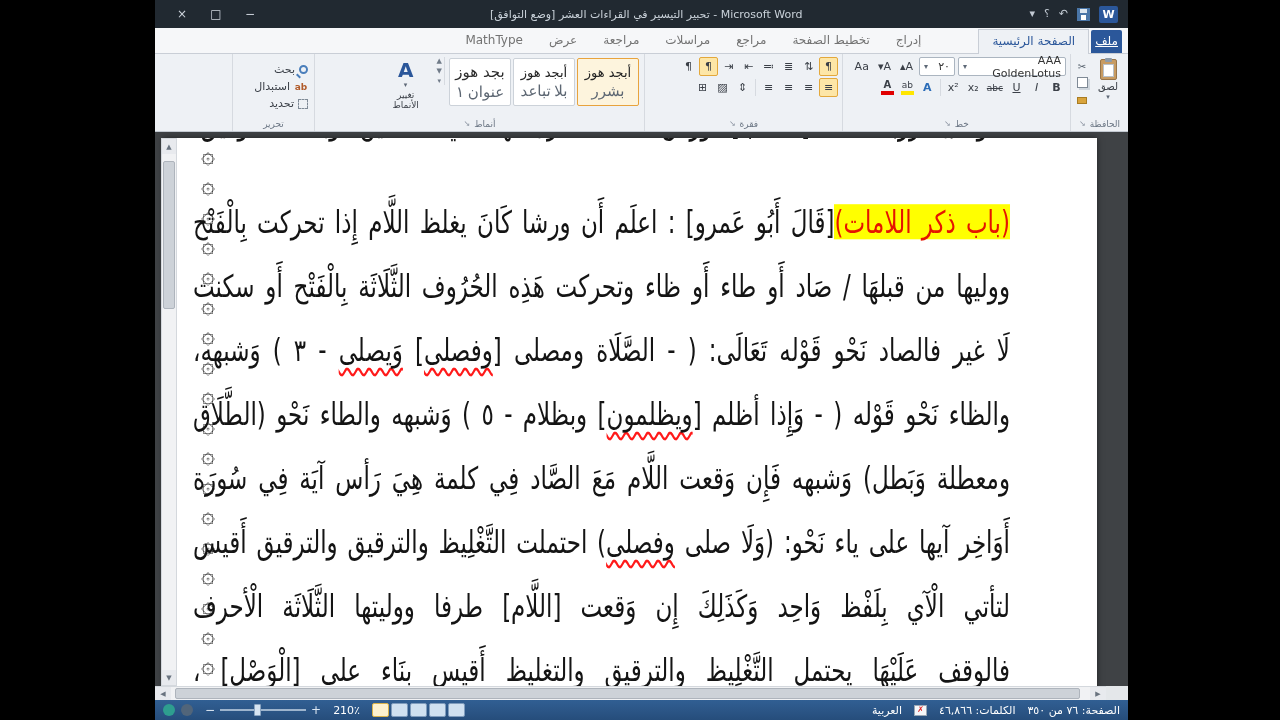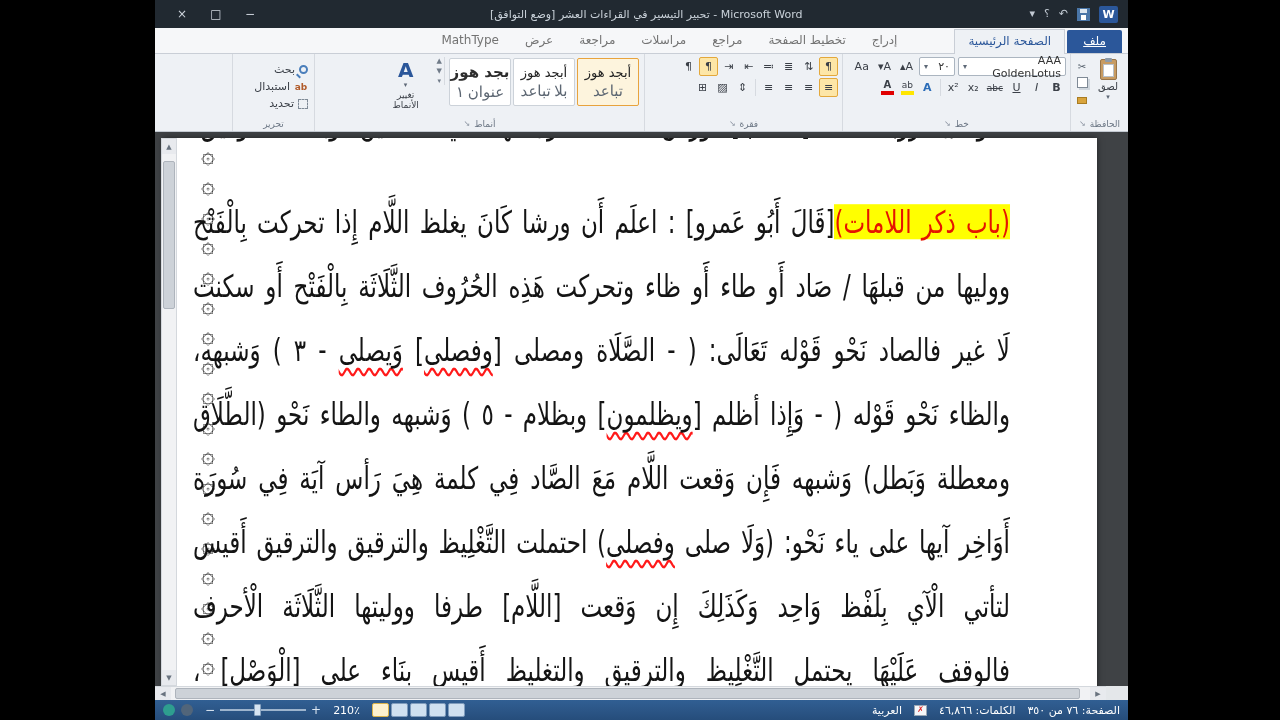--- a/index.html
+++ b/index.html
@@ -22,21 +22,21 @@
   .qat-btn { color:#c2cad3; font-size:11px; line-height:16px; }
   .i-save { width:13px; height:13px; background:#4a76a8; position:relative; display:inline-block; }
   .i-save::before { content:""; position:absolute; top:1px; left:3px; right:3px; height:4px; background:#dce6f0; }
   .i-save::after  { content:""; position:absolute; bottom:1px; left:4px; right:4px; height:5px; background:#fff; }
   .w-logo { width:19px; height:17px; background:#2b579a; color:#fff; font-weight:bold;
             font-size:11px; text-align:center; line-height:17px; border-radius:2px; }
 
   
   .tabrow { position:absolute; top:28px; left:0; right:0; height:26px; background:#f6f7f9;
             border-bottom:1px solid #c9ced6; display:flex; align-items:flex-end; padding:0 6px; }
-  .file-tab { background:#2b579a; color:#fff; font-size:12px; padding:4px 16px 5px;
+  .file-tab { background:#2b579a; color:#fff; font-size:12px; padding:4px 4px 5px;
               margin-left:2px; border-radius:2px 2px 0 0;text-decoration:underline; }
   .tabstrip { display:flex; }
   .tab { font-size:12px; color:#737373; padding:4px 13px 5px; white-space:nowrap; }
   .tab.active { background:#eef1f5; border:1px solid #c9ced6; border-bottom:none;
                 color:#2b579a; margin-bottom:-1px; padding-bottom:6px;margin-left:44px; }
 
   
   .ribbon { position:absolute; top:54px; left:0; right:0; height:78px; background:#eef1f5;
             border-bottom:1px solid #c3c9d1; display:flex; align-items:stretch; overflow:hidden; }
   .rgroup { display:flex; flex-direction:column; border-left:1px solid #d6dae0; padding:3px 4px 0; }
@@ -77,21 +77,21 @@
   .cbar.yellow { background:#ffe600; }
   .cbar.red { background:#e00000; }
   .fx-a { color:#2b6cb8; font-weight:bold; }
 
   
   .style-card { width:62px; height:48px; background:#fff; border:1px solid #ccd2d9; border-radius:2px;
                 margin:1px; display:flex; flex-direction:column; align-items:center;
                 justify-content:center; gap:2px; }
   .style-card.selected { border-color:#e8a33d; background:#fdf4dd; }
   .style-sample { font-size:13px; color:#222; white-space:nowrap; }
-  .style-card.heading .style-sample { font-weight:bold; font-size:15px; color:#2d2d2d; }
+  .style-card.heading .style-sample { font-weight:normal; font-size:15px; color:#2d2d2d; }
   .style-name { font-size:15px; color:#5c6672;font-family:Liberation Serif, serif; }
   .gal-strip { display:flex; flex-direction:column; justify-content:center; gap:2px;
                border-right:1px solid #d6dae0; padding:0 2px; }
   .gal-strip span { font-size:7px; color:#707b88; text-align:center; }
   .chg-styles { display:flex; flex-direction:column; align-items:center; justify-content:flex-start;
                 width:52px; padding-top:3px; gap:1px; }
   .chg-a { font-size:20px; font-weight:bold; color:#2b579a; line-height:20px; }
   .chg-label { font-size:9px; color:#3b4048; text-align:center; line-height:10px; width:44px; }
 
   
@@ -299,21 +299,21 @@
             <span>فقرة</span>
             <span class="launcher">↘</span>
           </div>
       </div>
 
       <div class="rgroup" style="width:330px">
         <div class="gcontent" style="align-items:flex-start">
           <div style="display:flex">
               <div class="style-card selected">
                 <div class="style-sample">أبجد هوز</div>
-                <div class="style-name">تباعد</div>
+                <div class="style-name">بشرر</div>
               </div>
               <div class="style-card">
                 <div class="style-sample">أبجد هوز</div>
                 <div class="style-name">بلا تباعد</div>
               </div>
               <div class="style-card heading">
                 <div class="style-sample">بجد هوز</div>
                 <div class="style-name">عنوان ١</div>
               </div>
             </div>

